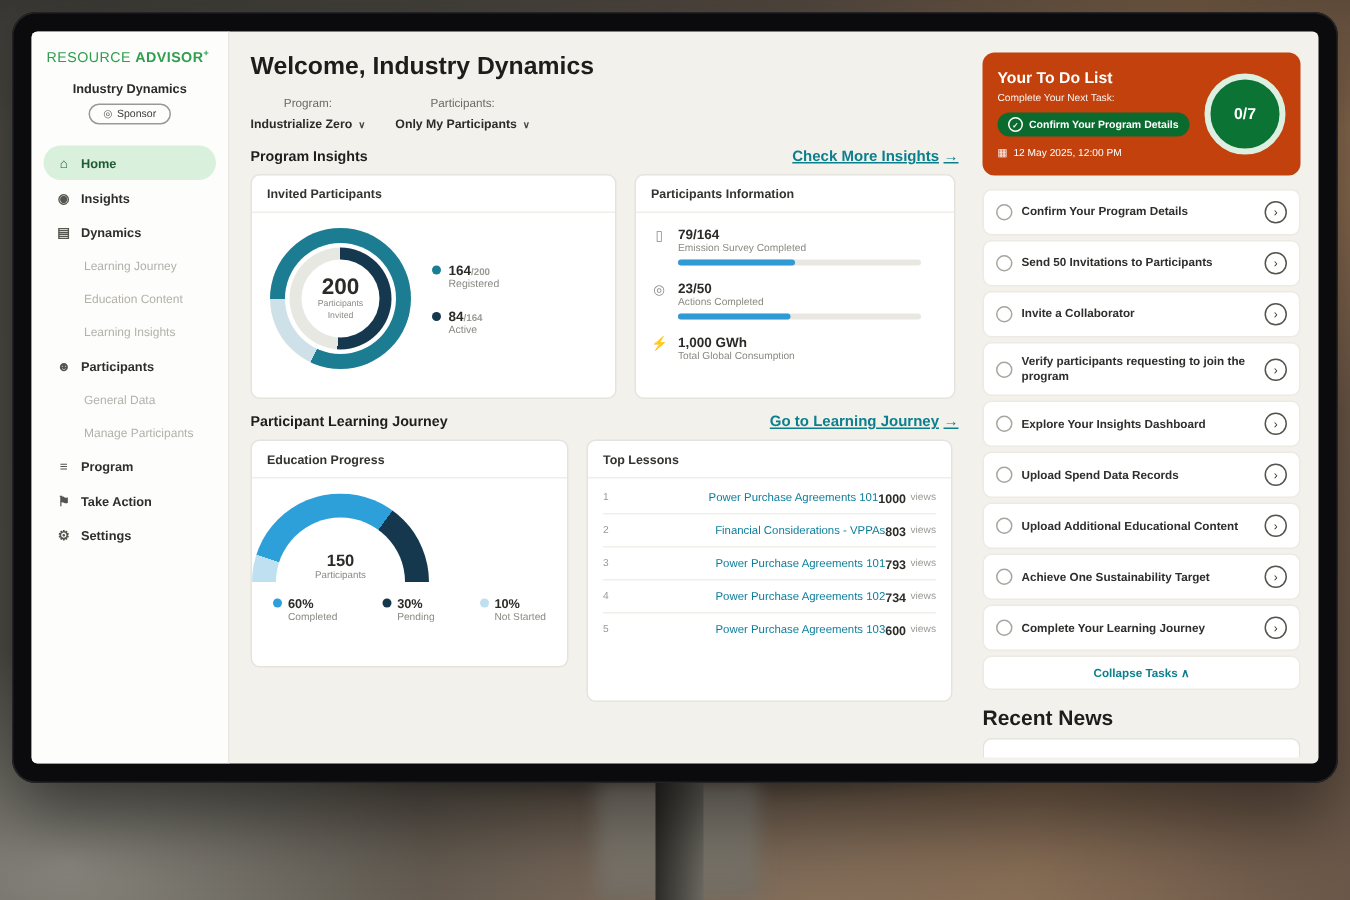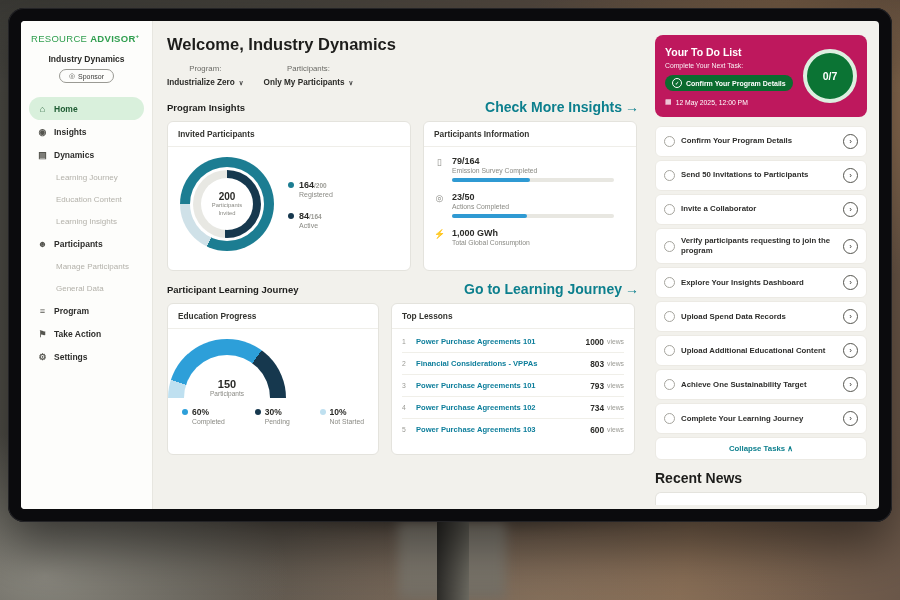--- a/index.html
+++ b/index.html
@@ -46,36 +46,36 @@
   
   main{flex:1;min-width:0;padding:14px 14px 0;box-sizing:border-box;}
   h1{font-size:16.5px;margin:0 0 10px;color:#1d1d1b;font-weight:700;}
   .filters{display:flex;align-items:center;gap:20px;margin-bottom:12px;}
   .fgroup{display:flex;align-items:center;gap:5px;flex-direction:column;}
   .flabel{font-size:7.8px;color:#6b6b66;}
   .fvalue{font-size:8.2px;font-weight:700;color:#2b2b28;display:flex;align-items:center;gap:4px;cursor:pointer;}
   .chev{font-size:6.5px;color:#444;}
   .sec-row{display:flex;align-items:center;justify-content:space-between;margin:10px 0 6px;}
   .sec-title{font-size:9.5px;font-weight:700;color:#1e1e1c;}
-  .sec-link{font-size:14px;font-weight:700;color:#0c7f8d;display:flex;align-items:center;gap:3px;cursor:pointer;}
+  .sec-link{font-size:10px;font-weight:700;color:#0c7f8d;display:flex;align-items:center;gap:3px;cursor:pointer;text-decoration:underline;}
   .cards-row{display:flex;gap:12px;margin-bottom:4px;}
   .card{background:#fff;border:1px solid #e4e3dd;border-radius:6px;box-sizing:border-box;}
   .card-title{font-size:8.3px;font-weight:700;padding:7px 10px;border-bottom:1px solid #efeee9;color:#33332f;}
   .c-invited{width:244px;height:150px;}
   .c-info{width:214px;height:150px;}
   .c-edu{width:212px;height:152px;}
-  .c-lessons{width:244px;height:152px;}
+  .c-lessons{width:244px;height:175px;}
 
   .donut-wrap{display:flex;align-items:center;gap:14px;padding:10px 12px;}
   .donut{position:relative;width:94px;height:94px;border-radius:50%;flex:none;}
   .d-gap{position:absolute;inset:10px;background:#fff;border-radius:50%;}
   .d-inner{position:absolute;inset:13px;border-radius:50%;}
   .d-hole{position:absolute;inset:21px;background:#fff;border-radius:50%;display:flex;
     flex-direction:column;align-items:center;justify-content:center;text-align:center;}
-  .d-val{font-size:10px;font-weight:700;}
+  .d-val{font-size:15px;font-weight:700;}
   .d-lab{font-size:5.8px;color:#8a8a84;line-height:1.25;width:42px;}
   .leg{display:flex;flex-direction:column;gap:13px;}
   .leg-item{display:flex;gap:5px;align-items:flex-start;}
   .dot{width:6px;height:6px;border-radius:50%;margin-top:2px;flex:none;}
   .leg-val{font-size:9px;font-weight:700;}
   .leg-tot{font-size:6.5px;color:#9a9a94;font-weight:700;}
   .leg-lab{font-size:7px;color:#8a8a84;margin-top:1px;}
 
   .stats{padding:9px 10px;display:flex;flex-direction:column;gap:10px;}
   .stat{display:flex;gap:7px;}
@@ -95,27 +95,27 @@
   .gleg{display:flex;justify-content:space-between;padding:9px 14px 0;width:100%;box-sizing:border-box;}
   .gleg-top{display:flex;align-items:center;gap:4px;}
   .gleg-top .dot{margin-top:0;}
   .gleg-val{font-size:8.5px;font-weight:700;}
   .gleg-lab{font-size:6.8px;color:#8a8a84;margin-left:10px;margin-top:1px;}
 
   .lessons{padding:2px 10px;}
   .lesson-row{display:flex;align-items:center;padding:5.5px 0;border-bottom:1px solid #f0efe9;}
   .lesson-row:last-child{border-bottom:none;}
   .l-rank{width:14px;font-size:6.8px;color:#9a9a94;flex:none;}
-  .l-title{flex:1;font-size:7.6px;color:#0d7e9b;font-weight:700;cursor:pointer;}
+  .l-title{flex:1;font-size:7.6px;color:#0d7e9b;font-weight:400;cursor:pointer;text-align:right;}
   .l-views-val{font-size:8.3px;font-weight:700;color:#2b2b28;}
   .l-views-lab{font-size:6.8px;color:#9a9a94;margin-left:3px;}
 
   
   .rightbar{width:226px;flex:none;padding:14px 12px 0 2px;box-sizing:border-box;}
-  .todo-card{background:#be185d;border-radius:8px;padding:11px 10px;display:flex;gap:8px;color:#fff;
+  .todo-card{background:#c2410c;border-radius:8px;padding:11px 10px;display:flex;gap:8px;color:#fff;
     box-sizing:border-box;margin-bottom:9px;}
   .todo-left{flex:1;min-width:0;}
   .todo-title{font-size:10.5px;font-weight:700;}
   .todo-sub{font-size:6.8px;margin-top:4px;opacity:.93;}
   .todo-pill{display:inline-flex;align-items:center;gap:4px;background:#0b6b2f;border-radius:9px;
     padding:3px 7px;margin-top:6px;font-size:7px;font-weight:700;cursor:pointer;max-width:100%;}
   .pill-icon{width:8px;height:8px;border:1px solid #fff;border-radius:50%;font-size:5px;display:flex;
     align-items:center;justify-content:center;flex:none;}
   .todo-date{display:flex;align-items:center;gap:4px;font-size:6.8px;margin-top:7px;}
   .cal-icon{font-size:7px;}
@@ -175,24 +175,24 @@
             <span>Education Content</span>
           </div>
           <div class="nav-item sub">
             <span>Learning Insights</span>
           </div>
           <div class="nav-item">
             <span class="nav-icon">☻</span>
             <span>Participants</span>
           </div>
           <div class="nav-item sub">
+            <span>General Data</span>
+          </div>
+          <div class="nav-item sub">
             <span>Manage Participants</span>
-          </div>
-          <div class="nav-item sub">
-            <span>General Data</span>
           </div>
           <div class="nav-item">
             <span class="nav-icon">≡</span>
             <span>Program</span>
           </div>
           <div class="nav-item">
             <span class="nav-icon">⚑</span>
             <span>Take Action</span>
           </div>
           <div class="nav-item">

